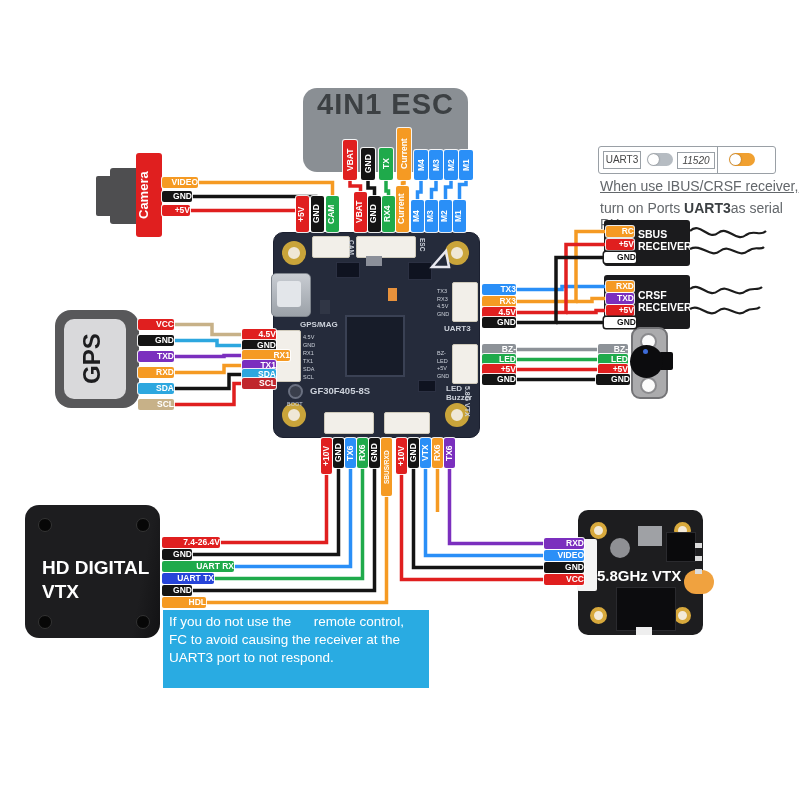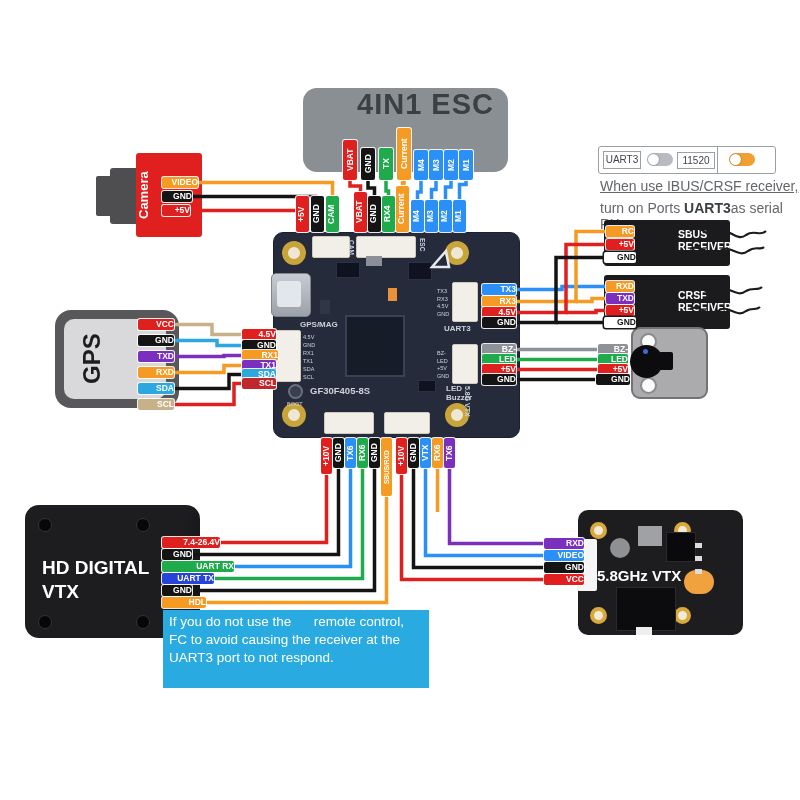--- a/index.html
+++ b/index.html
@@ -8,21 +8,21 @@
   .pin{position:absolute;height:11px;line-height:11px;font:700 8.5px "Liberation Sans",sans-serif;
        color:#fff;text-align:right;border-radius:2px;box-shadow:0 0 0 1px rgba(255,255,255,.9);z-index:10;}
   .vpin{position:absolute;width:13px;line-height:13px;writing-mode:vertical-rl;transform:rotate(180deg);
         font:700 8.5px "Liberation Sans",sans-serif;color:#fff;text-align:center;border-radius:2px;
         box-shadow:0 0 0 1px rgba(255,255,255,.9);z-index:10;}
   .vpin.esc{width:14px;line-height:14px;}
   .vtext{writing-mode:vertical-rl;transform:rotate(180deg);}
   .vtextcw{writing-mode:vertical-rl;}
   .silk{position:absolute;color:#ccd1da;z-index:4;white-space:pre-line;}
   .wiresvg{position:absolute;left:0;top:0;z-index:5;pointer-events:none;}
-  .board{position:absolute;z-index:2;padding-left:40px;}
+  .board{position:absolute;z-index:2;}
   .part{position:absolute;z-index:3;}
   .hole{position:absolute;z-index:3;border-radius:50%;}
   .notebox{position:absolute;z-index:2;}
   .note-line{white-space:pre;font:400 13.5px "Liberation Sans",sans-serif;color:#fff;line-height:18px;}
   .cap{position:absolute;font:400 14px "Liberation Sans",sans-serif;color:#63676b;z-index:2;}
   .togglerow{position:absolute;border:1.5px solid #9aa0a6;border-radius:3px;background:#fff;z-index:2;}
   .mini{position:absolute;border:1px solid #9aa0a6;background:#fff;color:#444;
         font:400 10px "Liberation Sans",sans-serif;text-align:center;}
   .tgl{position:absolute;border-radius:7px;}
   .knob{position:absolute;width:11px;height:11px;border-radius:50%;background:#fff;
@@ -120,21 +120,21 @@
   <div class="board vtext" style="left: 136px; top: 153px; width: 26px; height: 84px; text-align: center; font: 700 13px &quot;Liberation Sans&quot;, sans-serif; color: rgb(255, 255, 255); border-radius: 3px; background: rgb(224, 31, 31);">Camera</div>
   <span class="pin" style="left: 162px; top: 177px; width: 36px; background: rgb(245, 154, 35);">VIDEO</span>
   <span class="pin" style="left: 162px; top: 191px; width: 30px; background: rgb(20, 20, 20);">GND</span>
   <span class="pin" style="left: 162px; top: 205px; width: 28px; background: rgb(224, 31, 31);">+5V</span>
 
   <div class="togglerow" style="left:598px;top:146px;width:176px;height:26px;">
     <div class="mini" style="left:4px;top:4px;width:36px;height:16px;line-height:16px;">UART3</div>
     <div class="tgl" style="left:48px;top:6px;width:26px;height:13px;background:#b6bcc2;">
       <div class="knob"></div>
     </div>
-    <div class="mini" style="left:78px;top:5px;width:36px;height:15px;line-height:15px;">11520</div>
+    <div class="mini" style="left:78px;top:5px;width:36px;height:15px;line-height:15px;font-style:italic;">11520</div>
     <div style="position:absolute;left:118px;top:0;width:1px;height:100%;background:#9aa0a6;"></div>
     <div class="tgl" style="left:130px;top:6px;width:26px;height:13px;background:#f0a030;">
       <div class="knob"></div>
     </div>
   </div>
   <div class="cap" style="left:600px;top:178px;text-decoration:underline;">When use IBUS/CRSF receiver,</div>
   <div class="cap" style="left:600px;top:200px;">
     <span>turn on Ports </span><span style="font-weight:700;color:#3c4043;">UART3</span><span>as serial RX</span>
   </div>
 
@@ -233,21 +233,21 @@
   <span class="vpin" style="left: 368px; top: 196px; height: 36px; background: rgb(20, 20, 20);">GND</span>
   <span class="vpin" style="left: 382px; top: 196px; height: 36px; background: rgb(31, 170, 75);">RX4</span>
   <span class="vpin" style="left: 396px; top: 186px; height: 46px; background: rgb(245, 154, 35);">Current</span>
   <span class="vpin" style="left: 411px; top: 200px; height: 32px; background: rgb(42, 143, 247);">M4</span>
   <span class="vpin" style="left: 425px; top: 200px; height: 32px; background: rgb(42, 143, 247);">M3</span>
   <span class="vpin" style="left: 439px; top: 200px; height: 32px; background: rgb(42, 143, 247);">M2</span>
   <span class="vpin" style="left: 453px; top: 200px; height: 32px; background: rgb(42, 143, 247);">M1</span>
 
   <span class="pin" style="left: 242px; top: 329px; width: 34px; background: rgb(224, 31, 31);">4.5V</span>
   <span class="pin" style="left: 242px; top: 340px; width: 34px; background: rgb(20, 20, 20);">GND</span>
-  <span class="pin" style="left: 242px; top: 350px; width: 36px; background: rgb(245, 154, 35);">RX1</span>
+  <span class="pin" style="left: 242px; top: 350px; width: 48px; background: rgb(245, 154, 35);">RX1</span>
   <span class="pin" style="left: 242px; top: 360px; width: 34px; background: rgb(123, 47, 190);">TX1</span>
   <span class="pin" style="left: 242px; top: 369px; width: 34px; background: rgb(45, 167, 223);">SDA</span>
   <span class="pin" style="left: 242px; top: 378px; width: 34px; background: rgb(192, 39, 45);">SCL</span>
 
   <span class="pin" style="left: 482px; top: 284px; width: 34px; background: rgb(42, 143, 247);">TX3</span>
   <span class="pin" style="left: 482px; top: 296px; width: 34px; background: rgb(245, 154, 35);">RX3</span>
   <span class="pin" style="left: 482px; top: 307px; width: 34px; background: rgb(224, 31, 31);">4.5V</span>
   <span class="pin" style="left: 482px; top: 317px; width: 34px; background: rgb(20, 20, 20);">GND</span>
   <span class="pin" style="left: 482px; top: 344px; width: 34px; background: rgb(141, 146, 152);">BZ-</span>
   <span class="pin" style="left: 482px; top: 354px; width: 34px; background: rgb(31, 170, 75);">LED</span>

